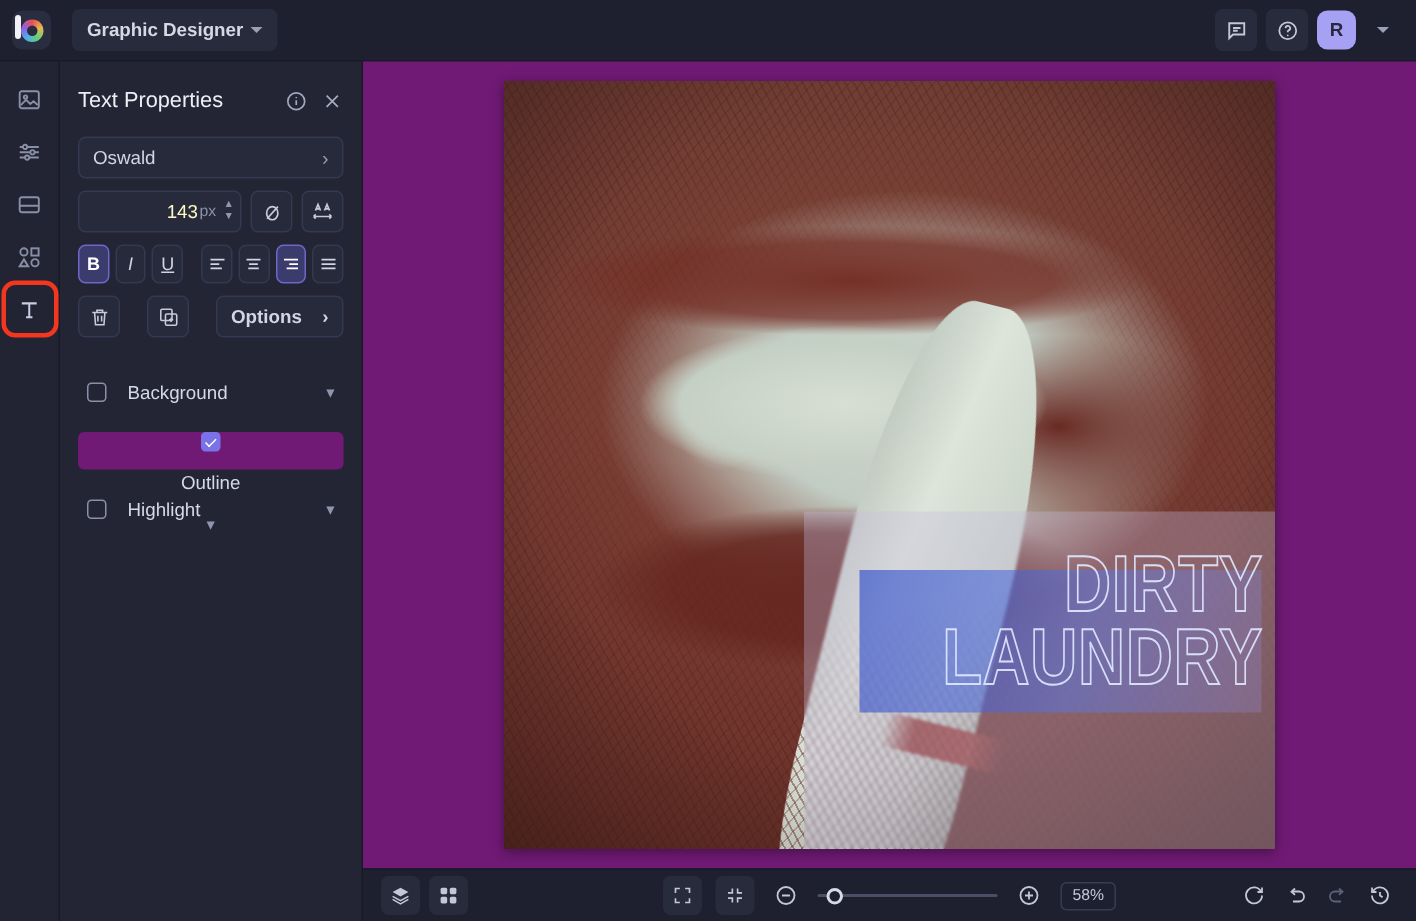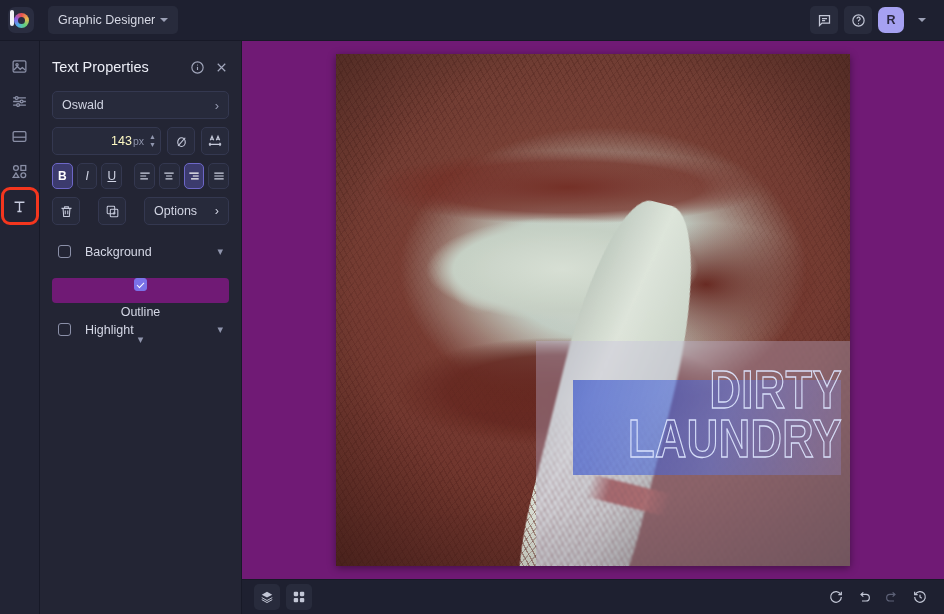--- a/index.html
+++ b/index.html
@@ -35,21 +35,21 @@
     width: 4px; height: 16px; background: #f1f1f6; border-radius: 2px;
   }
   .logo-glyph::after {
     content: ""; position: absolute; left: 4px; top: 4px;
     width: 7px; height: 7px; border-radius: 50%; background: #2a2d40;
   }
   .proj-chip {
     margin-left: 14px; height: 28px; padding: 0 10px;
     background: #282b3c; border-radius: 5px;
     display: flex; align-items: center; gap: 5px;
-    font-size: 12.5px; color: #d6d8e4; cursor: pointer;
+    font-size: 12.5px; color: #d6d8e4; cursor: pointer; font-weight: bold;
   }
   .caret { width: 0; height: 0; border-left: 4px solid transparent;
     border-right: 4px solid transparent; border-top: 4px solid #9ba0b5; }
   .center-actions {
     position: absolute; left: 50%; transform: translateX(-50%);
     display: flex; gap: 8px;
   }
   .act-btn {
     height: 28px; padding: 0 10px; background: #282b3c; border-radius: 5px;
     display: flex; align-items: center; gap: 7px;
@@ -122,21 +122,21 @@
 
   .fmt-row { display: flex; gap: 4px; margin-bottom: 8px; }
   .fmt {
     width: 26px; height: 26px; background: #272a3b; border: 1px solid #343850;
     border-radius: 5px; display: flex; align-items: center; justify-content: center;
     font-size: 12px; color: #d0d4e4; cursor: pointer;
   }
   .fmt.on { background: #3c3b6e; border-color: #6d67c8; color: #fff; }
   .fmt.gap { margin-left: 8px; }
 
-  .tool-row { display: flex; gap: 18px; margin-bottom: 14px; }
+  .tool-row { display: flex; gap: 18px; margin-bottom: 24px; font-weight: bold; }
   .opt-field {
     flex: 1; height: 28px; background: #272a3b; border: 1px solid #343850;
     border-radius: 5px; display: flex; align-items: center; padding: 0 9px;
     font-size: 12.5px; color: #d2d5e3; cursor: pointer;
   }
 
   .check-row {
     height: 25px; display: flex; align-items: center; gap: 14px;
     padding: 0 6px; border-radius: 4px; cursor: pointer; margin-bottom: 14px;
   }
@@ -504,20 +504,49 @@
     <div class="bb-btn">
       <svg width="14" height="14" viewBox="0 0 24 24" fill="currentColor">
         <rect x="3" y="3" width="7.5" height="7.5" rx="1.8"></rect>
           <rect x="13.5" y="3" width="7.5" height="7.5" rx="1.8"></rect>
         <rect x="3" y="13.5" width="7.5" height="7.5" rx="1.8"></rect>
           <rect x="13.5" y="13.5" width="7.5" height="7.5" rx="1.8"></rect>
       </svg>
     </div>
   </div>
 
+  <div class="bb-center">
+    <div class="bb-btn">
+      <svg width="14" height="14" viewBox="0 0 24 24" fill="none" stroke="currentColor" stroke-width="1.9">
+        <path d="M4 9V4h5M20 9V4h-5M4 15v5h5M20 15v5h-5"></path>
+      </svg>
+    </div>
+    <div class="bb-btn">
+      <svg width="14" height="14" viewBox="0 0 24 24" fill="none" stroke="currentColor" stroke-width="1.9">
+        <path d="M9 4v5H4M15 4v5h5M9 20v-5H4M15 20v-5h5"></path>
+      </svg>
+    </div>
+    <div class="bb-plain">
+      <svg width="16" height="16" viewBox="0 0 24 24" fill="none" stroke="currentColor" stroke-width="1.8">
+        <circle cx="12" cy="12" r="8.5"></circle>
+          <path d="M8 12h8"></path>
+      </svg>
+    </div>
+    <div class="slider">
+      <div class="slider-track"></div>
+      <div class="slider-knob"></div>
+    </div>
+    <div class="bb-plain">
+      <svg width="16" height="16" viewBox="0 0 24 24" fill="none" stroke="currentColor" stroke-width="1.8">
+        <circle cx="12" cy="12" r="8.5"></circle>
+          <path d="M8 12h8M12 8v8"></path>
+      </svg>
+    </div>
+    <div class="zoom-chip">58%</div>
+  </div>
 
   <div class="bb-right">
     <div class="bb-plain">
       <svg width="16" height="16" viewBox="0 0 24 24" fill="none" stroke="currentColor" stroke-width="1.8">
         <path d="M19 8A8 8 0 1 0 20 12"></path>
           <path d="M20 4v4.5h-4.5"></path>
       </svg>
     </div>
     <div class="bb-plain">
       <svg width="16" height="16" viewBox="0 0 24 24" fill="none" stroke="currentColor" stroke-width="1.8">

